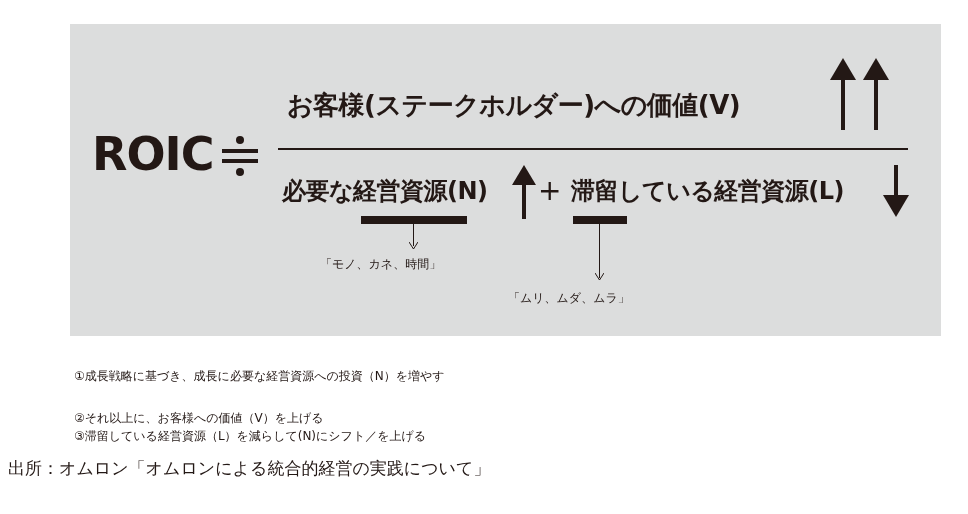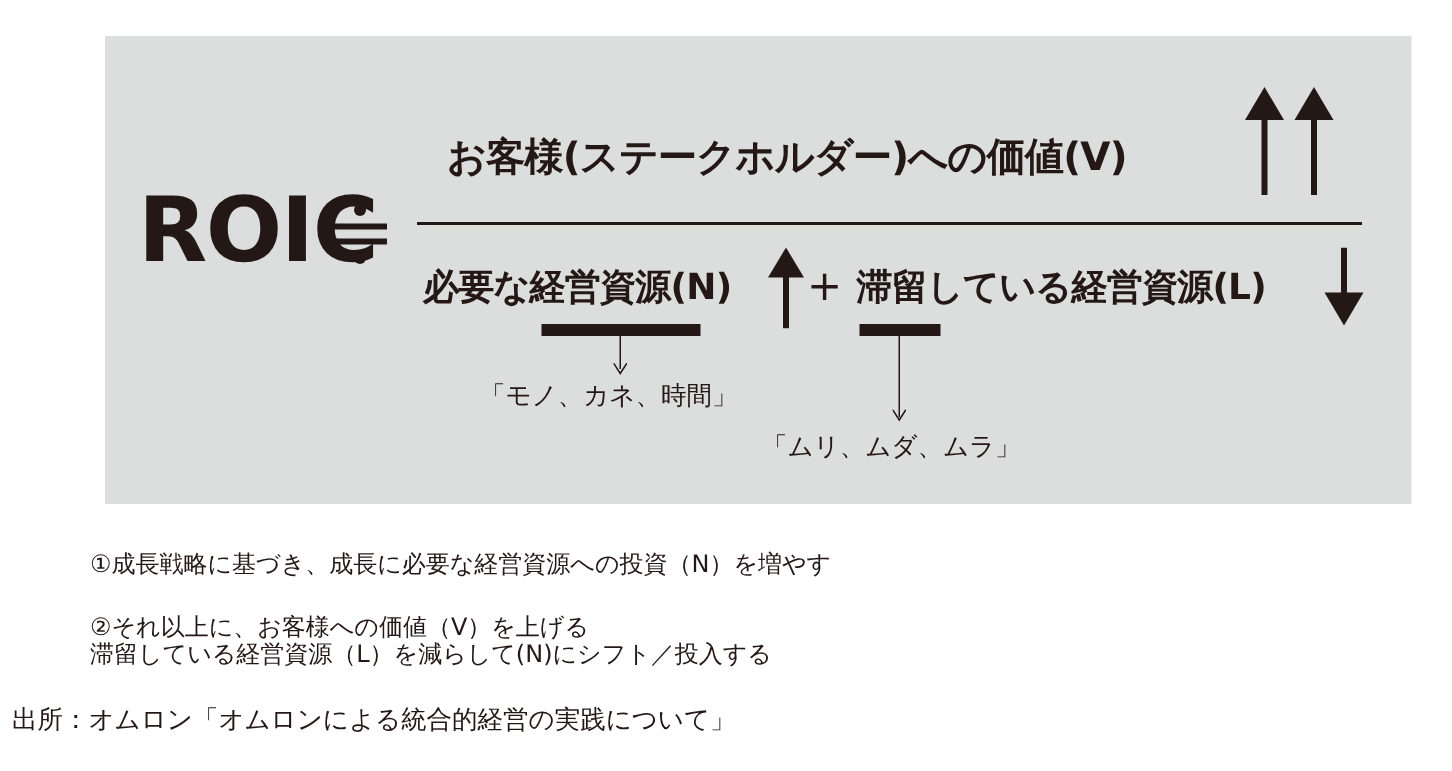--- a/index.html
+++ b/index.html
@@ -1,29 +1,29 @@
 <!DOCTYPE html>
 <html><head>
 <meta charset="utf-8">
 <style>
   html,body{margin:0;padding:0;background:#ffffff;}
   body{width:968px;height:514px;position:relative;overflow:hidden;font-family:"DejaVu Sans",sans-serif;color:#231815;}
   .box{position:absolute;left:70px;top:24px;width:871px;height:312px;background:#dcdddd;}
-  .roic{position:absolute;left:92px;top:124px;font-family:"DejaVu Sans",sans-serif;font-weight:bold;font-size:60px;letter-spacing:-1px;line-height:60px;}
+  .roic{position:absolute;left:92px;top:124px;font-family:"DejaVu Sans",sans-serif;font-weight:bold;font-size:46px;letter-spacing:-1px;line-height:60px;}
   .approx{position:absolute;left:220px;top:134px;width:40px;height:44px;}
   .fracline{position:absolute;left:278px;top:148px;width:630px;height:2px;background:#231815;}
-  .num{position:absolute;left:298px;top:87px;font-weight:bold;font-size:26px;line-height:36px;white-space:nowrap;letter-spacing:-0.5px;}
+  .num{position:absolute;left:287px;top:87px;font-weight:bold;font-size:26px;line-height:36px;white-space:nowrap;letter-spacing:-0.5px;}
   .den{position:absolute;top:173px;font-weight:bold;font-size:24px;line-height:36px;white-space:nowrap;letter-spacing:-0.5px;}
   .plus{position:absolute;left:538px;top:173px;font-size:28px;line-height:36px;}
   .arrow{position:absolute;}
   .bar{position:absolute;height:8px;background:#231815;}
   .vline{position:absolute;width:1px;background:#231815;}
-  .note{position:absolute;font-size:17px;line-height:24px;white-space:nowrap;}
-  .item{position:absolute;left:60px;font-size:16px;line-height:24px;white-space:nowrap;}
-  .source{position:absolute;left:8px;top:468px;font-size:17px;line-height:24px;white-space:nowrap;}
+  .note{position:absolute;font-size:12px;line-height:24px;white-space:nowrap;}
+  .item{position:absolute;left:74px;font-size:12px;line-height:24px;white-space:nowrap;}
+  .source{position:absolute;left:8px;top:456px;font-size:17px;line-height:24px;white-space:nowrap;}
 </style>
 </head>
 <body>
 
 <div class="box"></div>
 
 <div class="roic">ROIC</div>
 
 <svg class="approx" viewBox="0 0 40 44">
   <circle cx="20" cy="6" r="4" fill="#231815"></circle>
@@ -70,15 +70,15 @@
 
 <div class="bar" style="left:573px;top:216px;width:54px;"></div>
 <div class="vline" style="left:599px;top:224px;height:54px;"></div>
 <svg class="arrow" style="left:595px;top:273px;width:9px;height:8px;" viewBox="0 0 9 8">
   <polyline points="0,0 4.5,7 9,0" fill="none" stroke="#231815" stroke-width="1"></polyline>
 </svg>
 <div class="note" style="left:508px;top:286px;">「ムリ、ムダ、ムラ」</div>
 
 <div class="item" style="top:364px;">①成長戦略に基づき、成長に必要な経営資源への投資（N）を増やす</div>
 <div class="item" style="top:394px;margin-top:12px;">②それ以上に、お客様への価値（V）を上げる</div>
-<div class="item" style="top:424px;">滞留している経営資源（L）を減らして(N)にシフト／投入する</div>
+<div class="item" style="top:424px;">③滞留している経営資源（L）を減らして(N)にシフト／を上げる</div>
 
 <div class="source">出所：オムロン「オムロンによる統合的経営の実践について」</div>
 
 </body></html>

